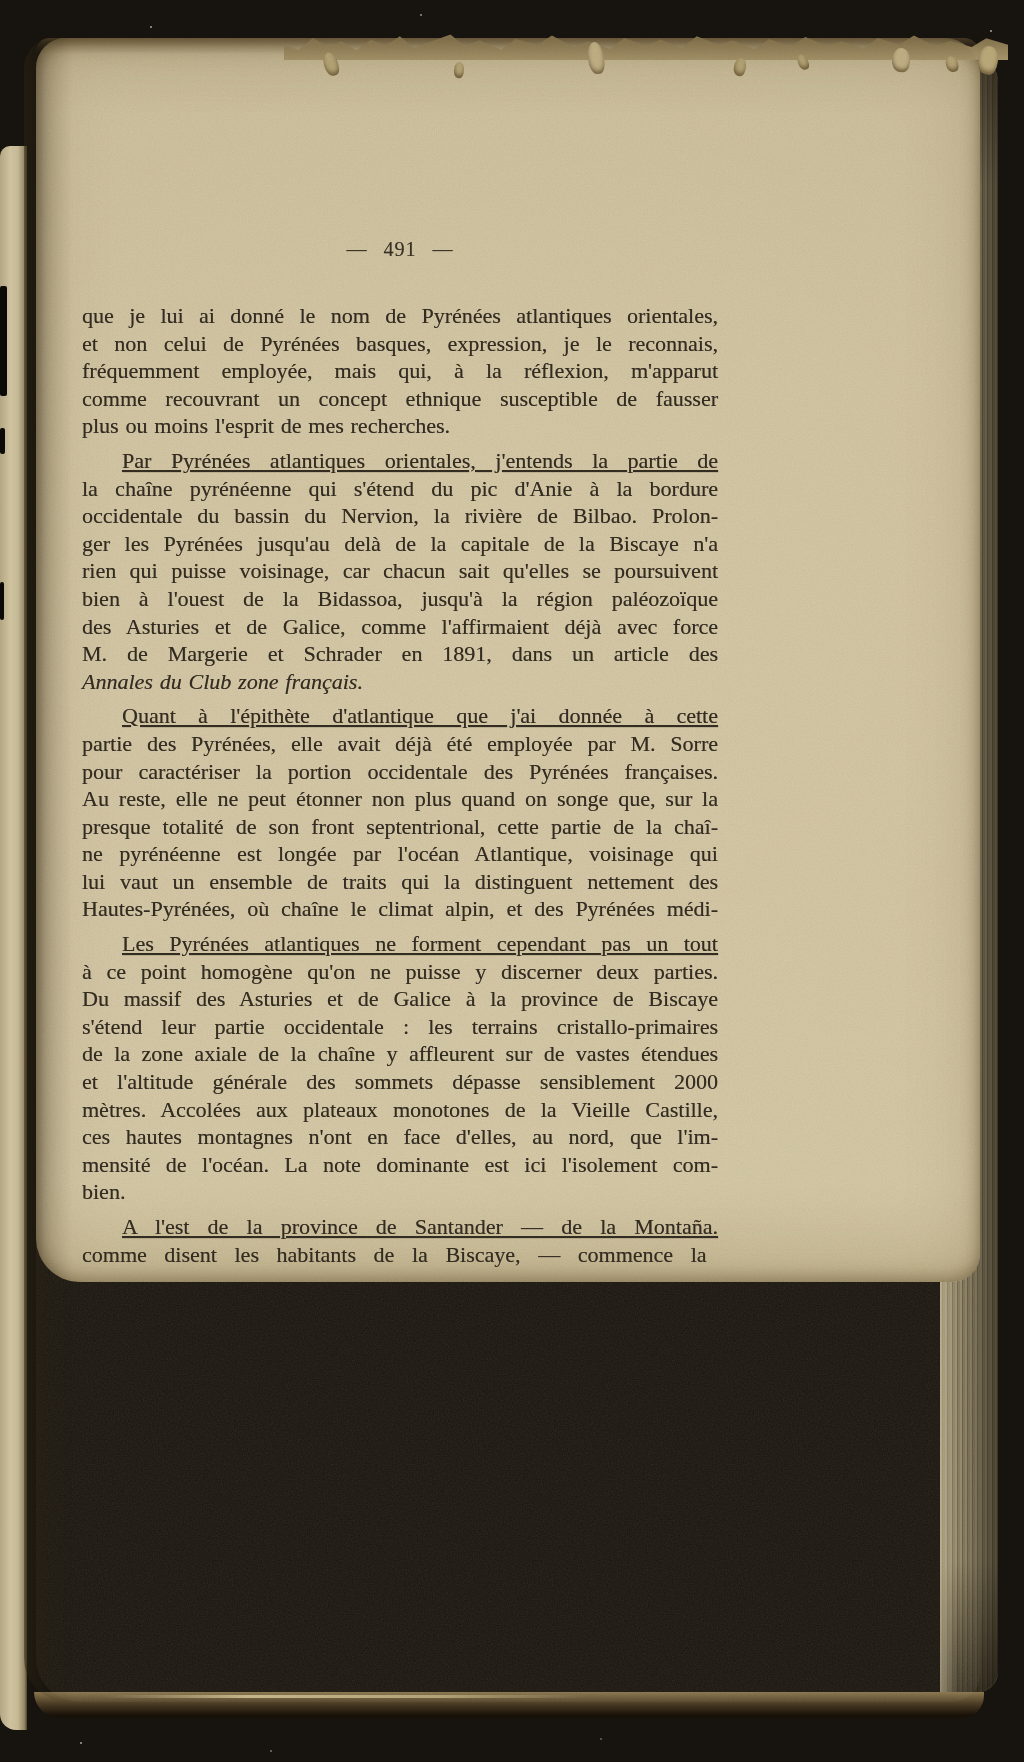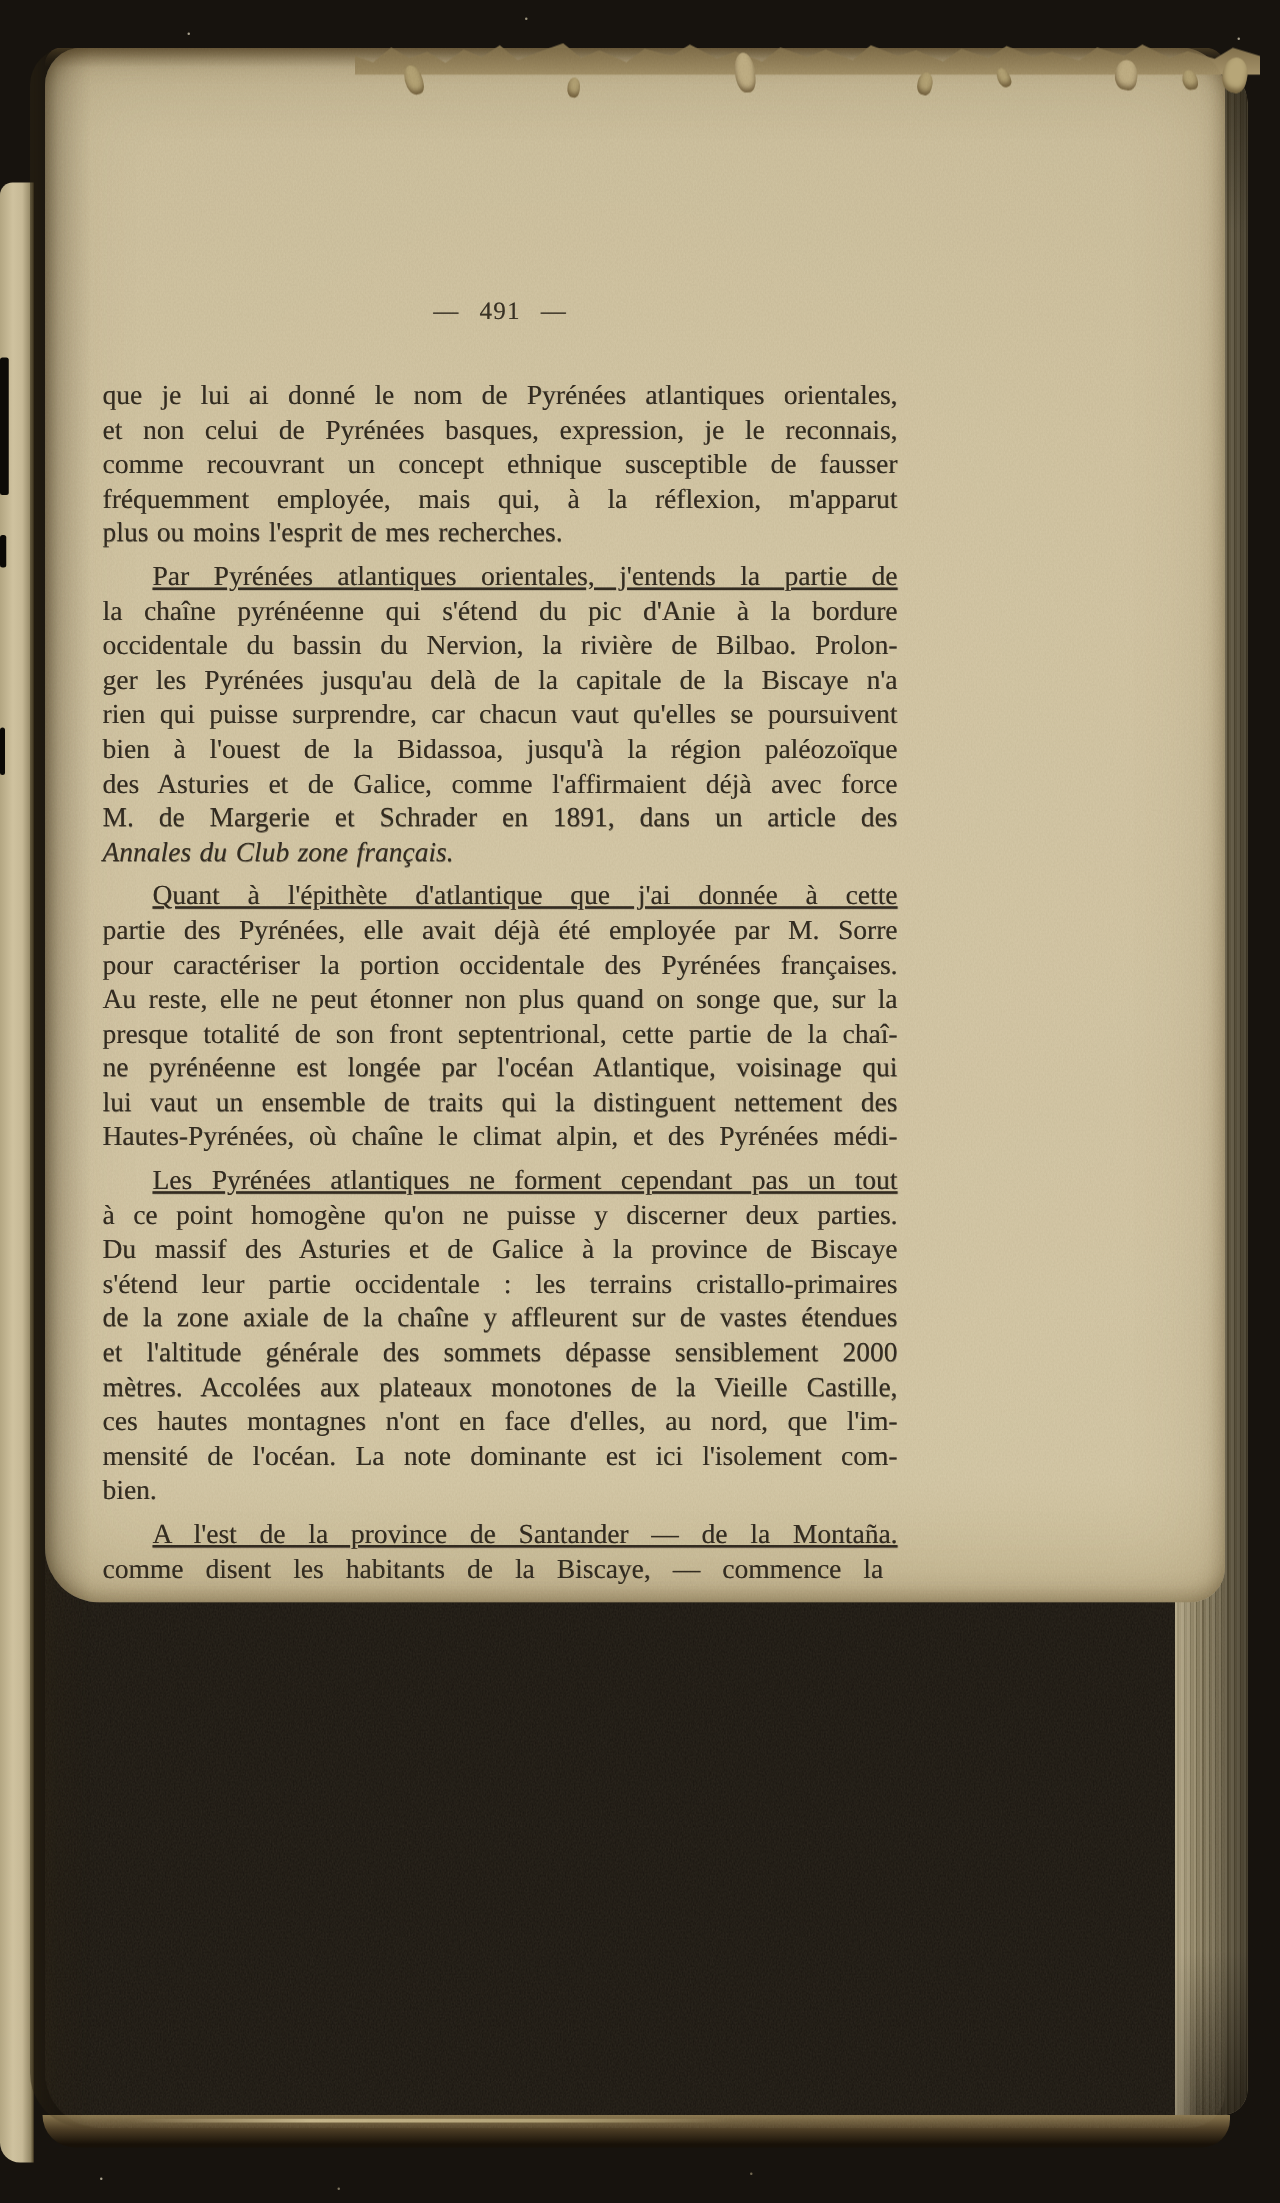--- a/index.html
+++ b/index.html
@@ -136,30 +136,30 @@
   <div class="tuft t6"></div>
   <div class="tuft t7"></div>
   <div class="tuft t8"></div>
 
   <div class="text-block">
     <div class="page-header">— 491 —</div>
     <div class="text-body">
         <div class="para">
           <div class="line just">que je lui ai donné le nom de Pyrénées atlantiques orientales,</div>
           <div class="line just">et non celui de Pyrénées basques, expression, je le reconnais,</div>
+          <div class="line just">fréquemment employée, mais qui, à la réflexion, m'apparut</div>
           <div class="line just">comme recouvrant un concept ethnique susceptible de fausser</div>
-          <div class="line just">fréquemment employée, mais qui, à la réflexion, m'apparut</div>
           <div class="line">plus ou moins l'esprit de mes recherches.</div>
         </div>
         <div class="para">
           <div class="line just first">Par Pyrénées atlantiques orientales, j'entends la partie de</div>
           <div class="line just">la chaîne pyrénéenne qui s'étend du pic d'Anie à la bordure</div>
           <div class="line just">occidentale du bassin du Nervion, la rivière de Bilbao. Prolon-</div>
           <div class="line just">ger les Pyrénées jusqu'au delà de la capitale de la Biscaye n'a</div>
-          <div class="line just">rien qui puisse surprendre, car chacun vaut qu'elles se poursuivent</div>
+          <div class="line just">rien qui puisse voisinage, car chacun sait qu'elles se poursuivent</div>
           <div class="line just">bien à l'ouest de la Bidassoa, jusqu'à la région paléozoïque</div>
           <div class="line just">des Asturies et de Galice, comme l'affirmaient déjà avec force</div>
           <div class="line just">M. de Margerie et Schrader en 1891, dans un article des</div>
           <div class="line italic">Annales du Club zone français.</div>
         </div>
         <div class="para">
           <div class="line just first">Quant à l'épithète d'atlantique que j'ai donnée à cette</div>
           <div class="line just">partie des Pyrénées, elle avait déjà été employée par M. Sorre</div>
           <div class="line just">pour caractériser la portion occidentale des Pyrénées françaises.</div>
           <div class="line just">Au reste, elle ne peut étonner non plus quand on songe que, sur la</div>

